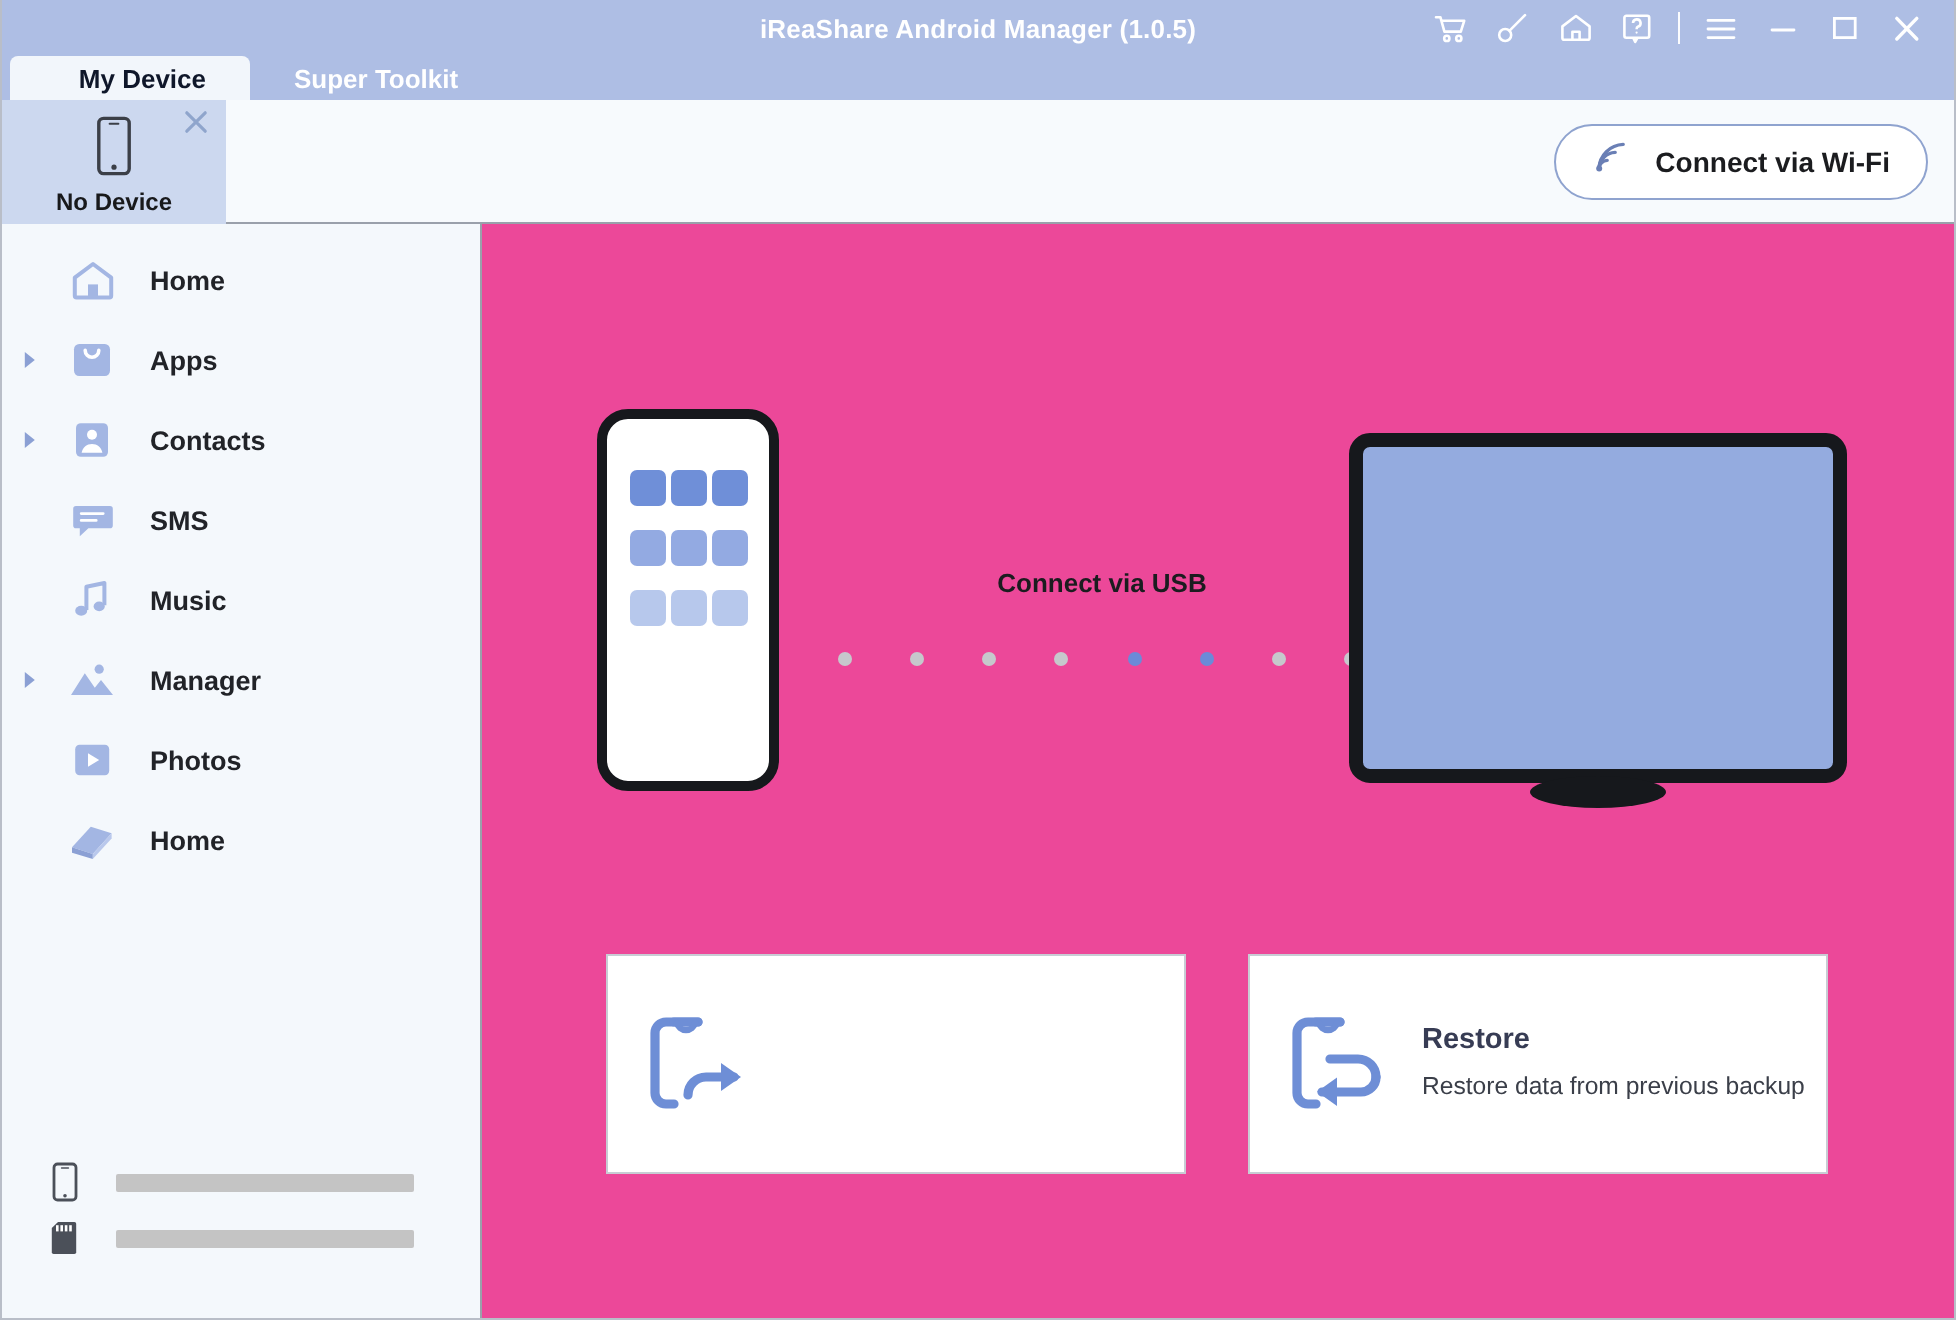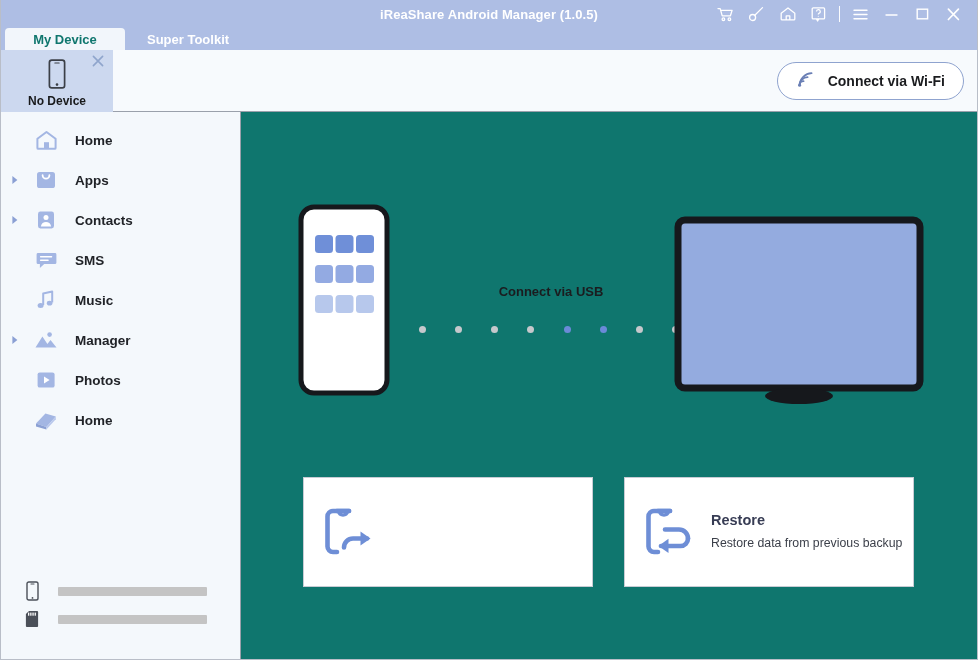--- a/index.html
+++ b/index.html
@@ -64,24 +64,25 @@
     height: 22px;
     padding: 0 22px;
     display: flex; align-items: center; justify-content: center;
     font-size: 13px; font-weight: bold;
     color: #ffffff;
     cursor: pointer;
     white-space: nowrap;
   }
   .tab.active {
     background: #f2f6fb;
-    color: #0f766e;
+    color: #0f172a;
     border-top-left-radius: 4px;
     border-top-right-radius: 4px;
     min-width: 120px;
+    justify-content: flex-end;
   }
 
   
   .devicebar {
     position: relative;
     height: 62px;
     flex: 0 0 62px;
     background: #f7fafd;
     border-bottom: 1px solid #9aa0ab;
     display: flex; align-items: stretch;
@@ -171,21 +172,21 @@
     height: 9px;
     width: 149px;
     background: #c4c4c4;
     margin-left: 15px;
     border-radius: 1px;
   }
 
   
   .main {
     flex: 1 1 auto;
-    background: #0f766e;
+    background: #ec4899;
     position: relative;
   }
 
   .illus {
     position: absolute;
     left: 0; right: 0; top: 92px;
     height: 220px;
   }
   .phone-art {
     position: absolute; left: 57px; top: 0;

